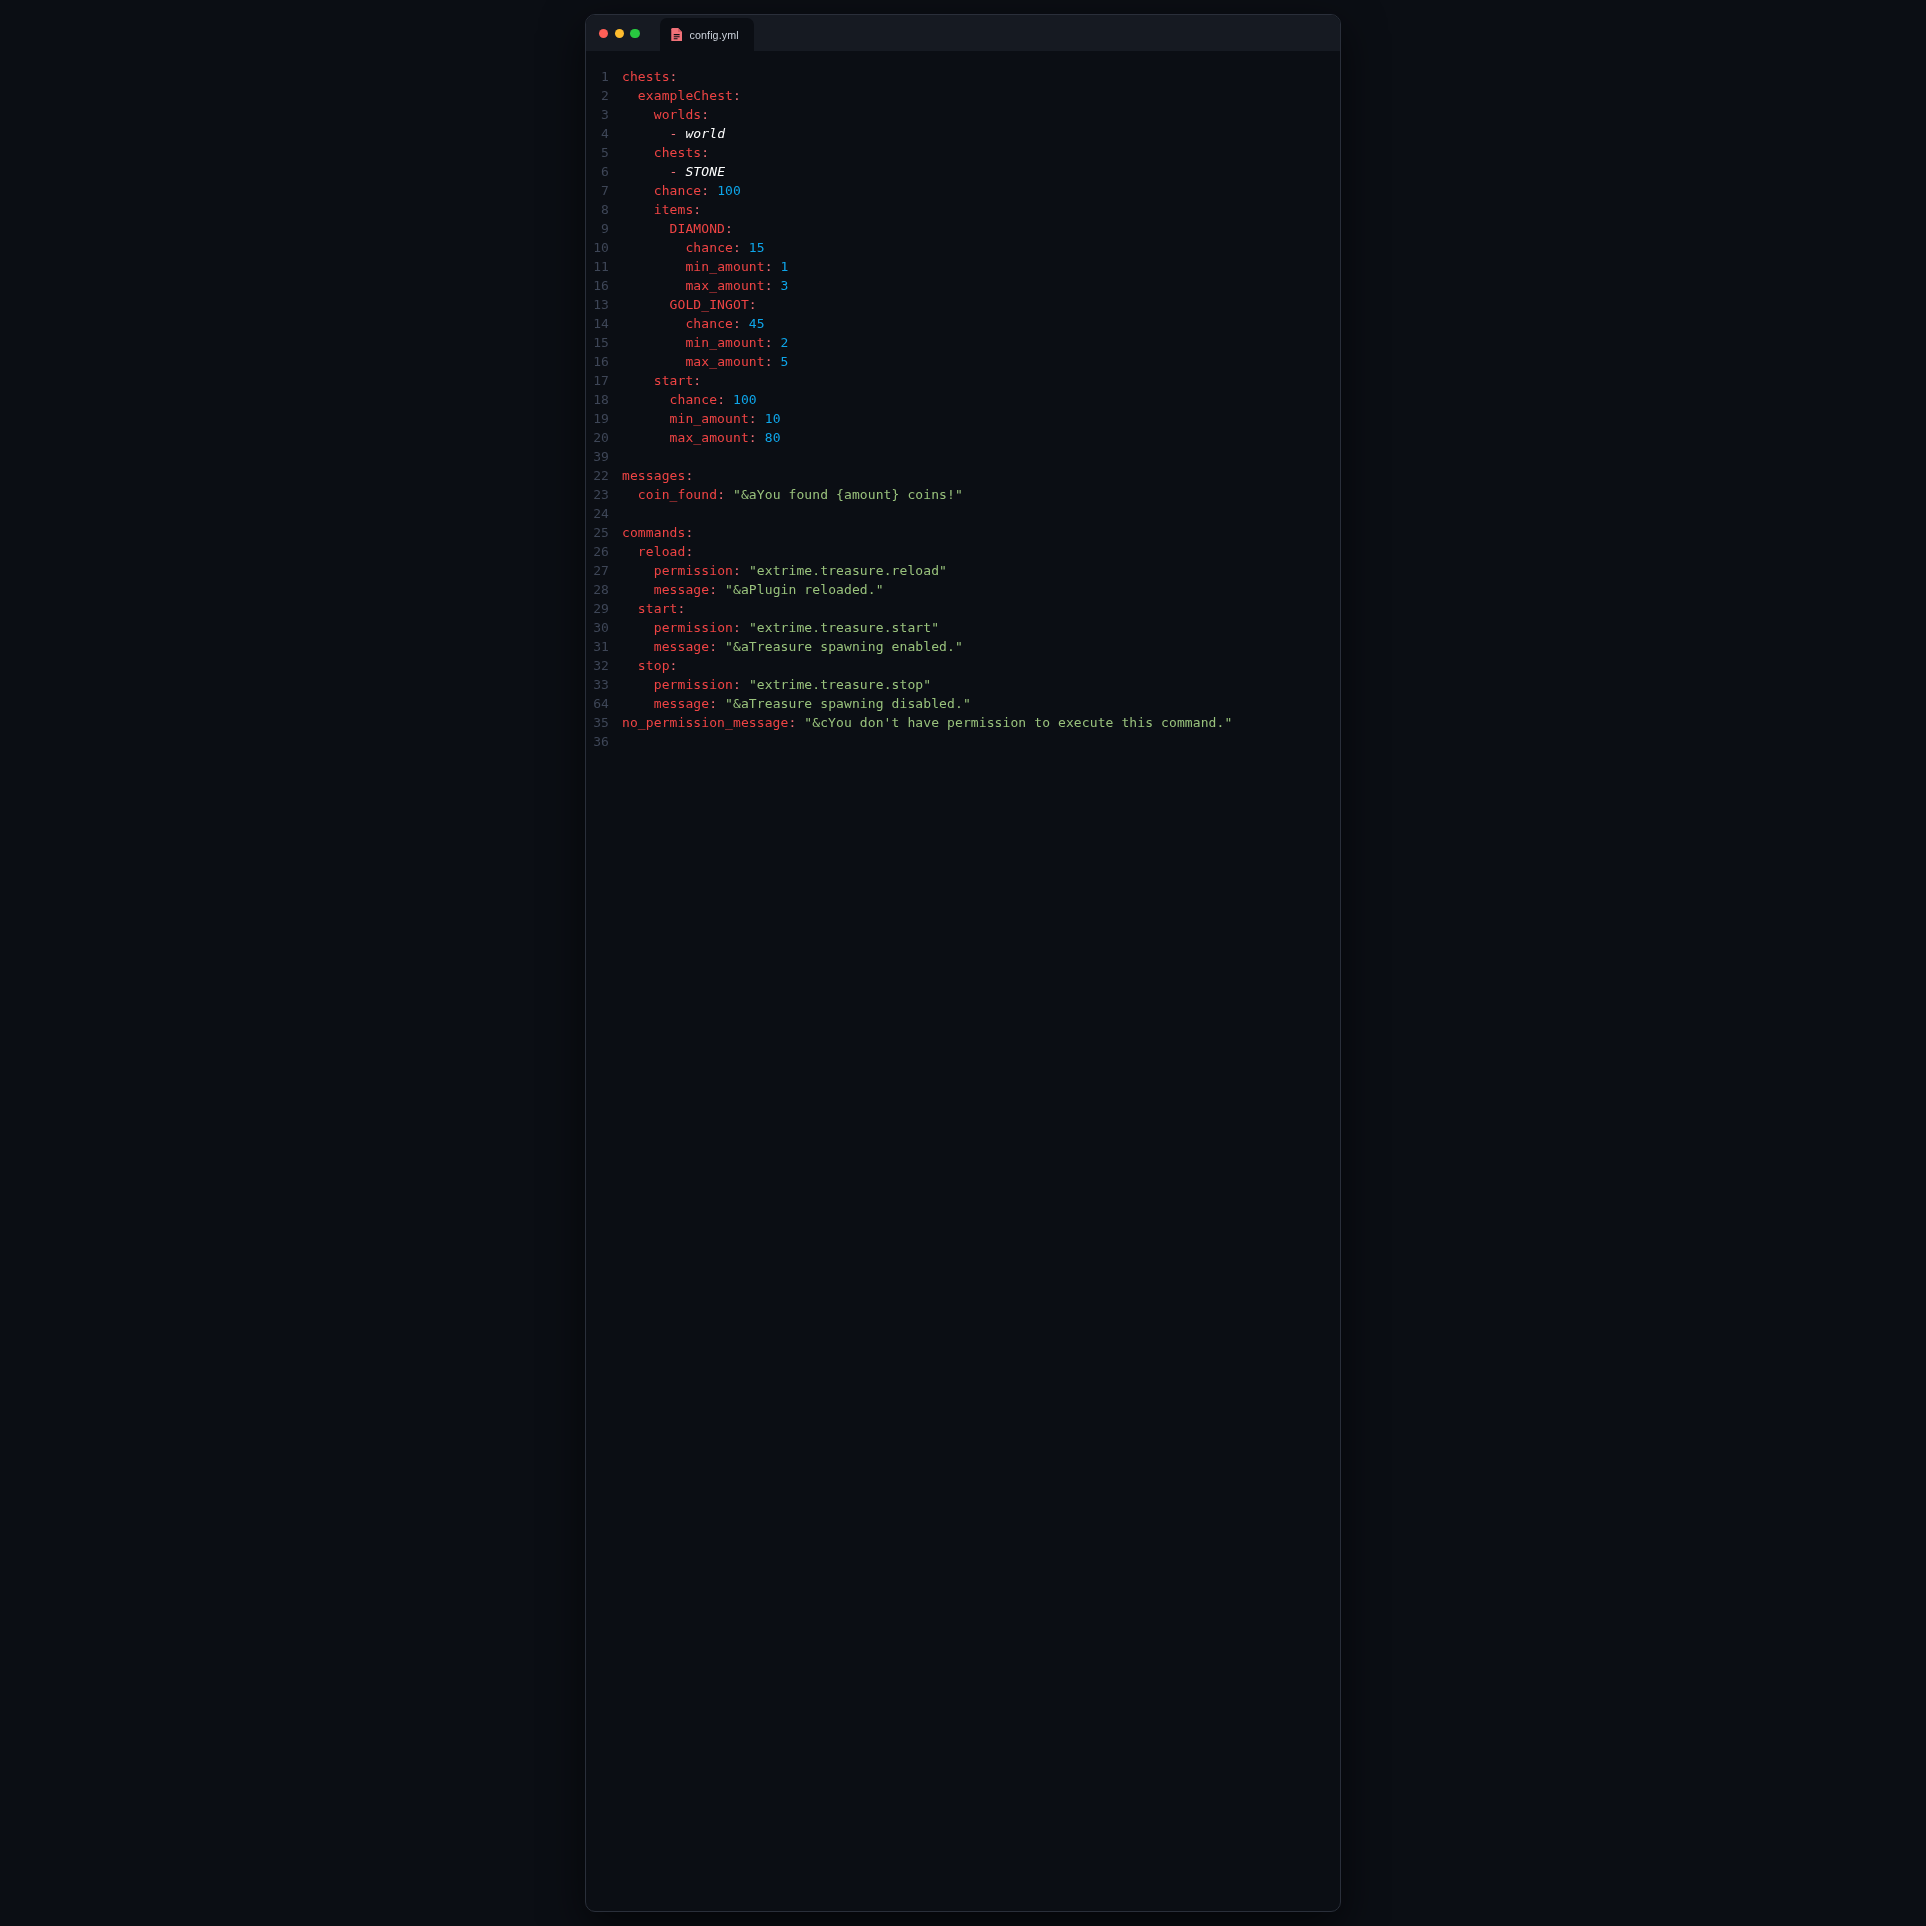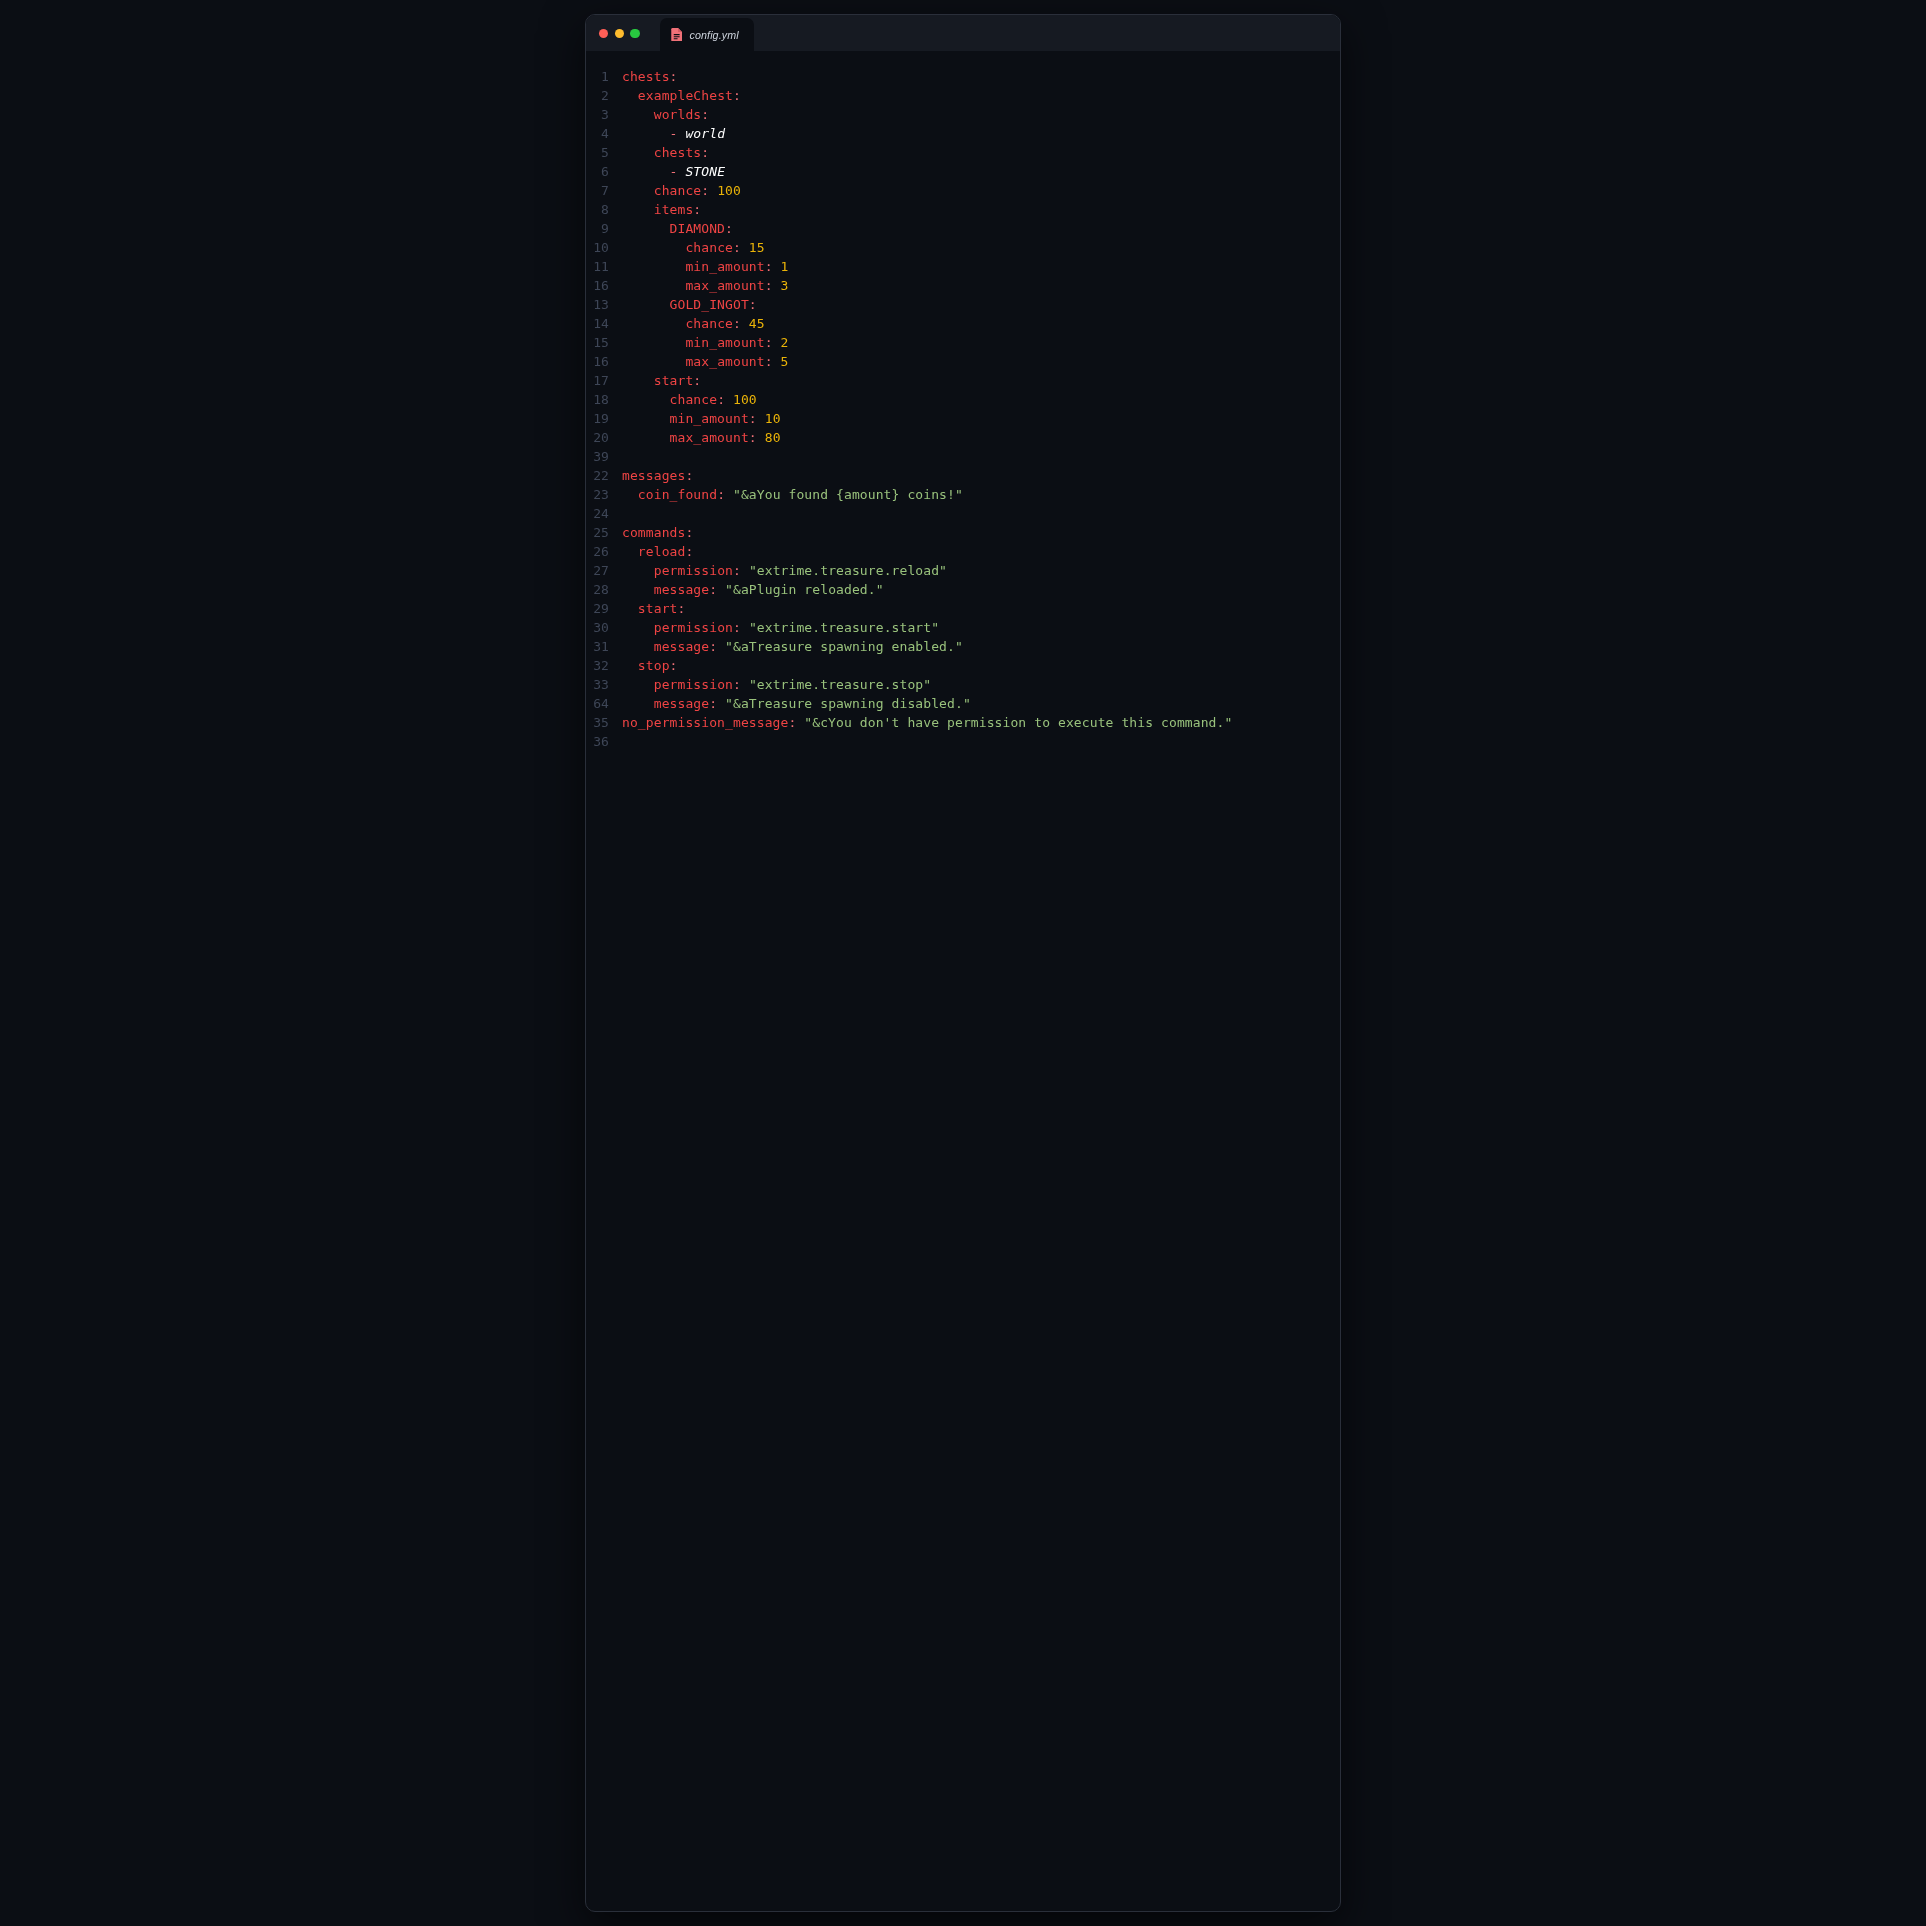--- a/index.html
+++ b/index.html
@@ -56,21 +56,20 @@
     top: 1.4px;
   }
   .file-icon {
     width: 11.4px; height: 13.6px; flex: 0 0 auto;
   }
   .tab-label {
     font-family: -apple-system, BlinkMacSystemFont, "Segoe UI", sans-serif;
     font-size: 10.7px;
     color: #cdd3dc;
     letter-spacing: 0.1px;
-    font-style: italic;
   }
   .editor {
     padding: 15.7px 0 21.4px 0;
     line-height: 19px;
     font-size: 13px;
     letter-spacing: 0.1px;
   }
   .row {
     display: flex;
     white-space: pre;
@@ -79,21 +78,21 @@
     width: 36px;
     text-align: right;
     color: #3e4657;
     padding-right: 13px;
     user-select: none;
     flex: 0 0 auto;
   }
   .code { flex: 1 1 auto; }
   .k { color: #ef4444; text-align: center; }           
   .c { color: #f07178; }           
-  .n { color: #eab308; }           
+  .n { color: #0ea5e9; }           
   .s { color: #99c27c; }           
   .p { color: #ffffff; font-style: italic; }           
 </style>
 </head>
 <body>
 
 <div class="window">
 
   <div class="titlebar">
     <div class="traffic">

